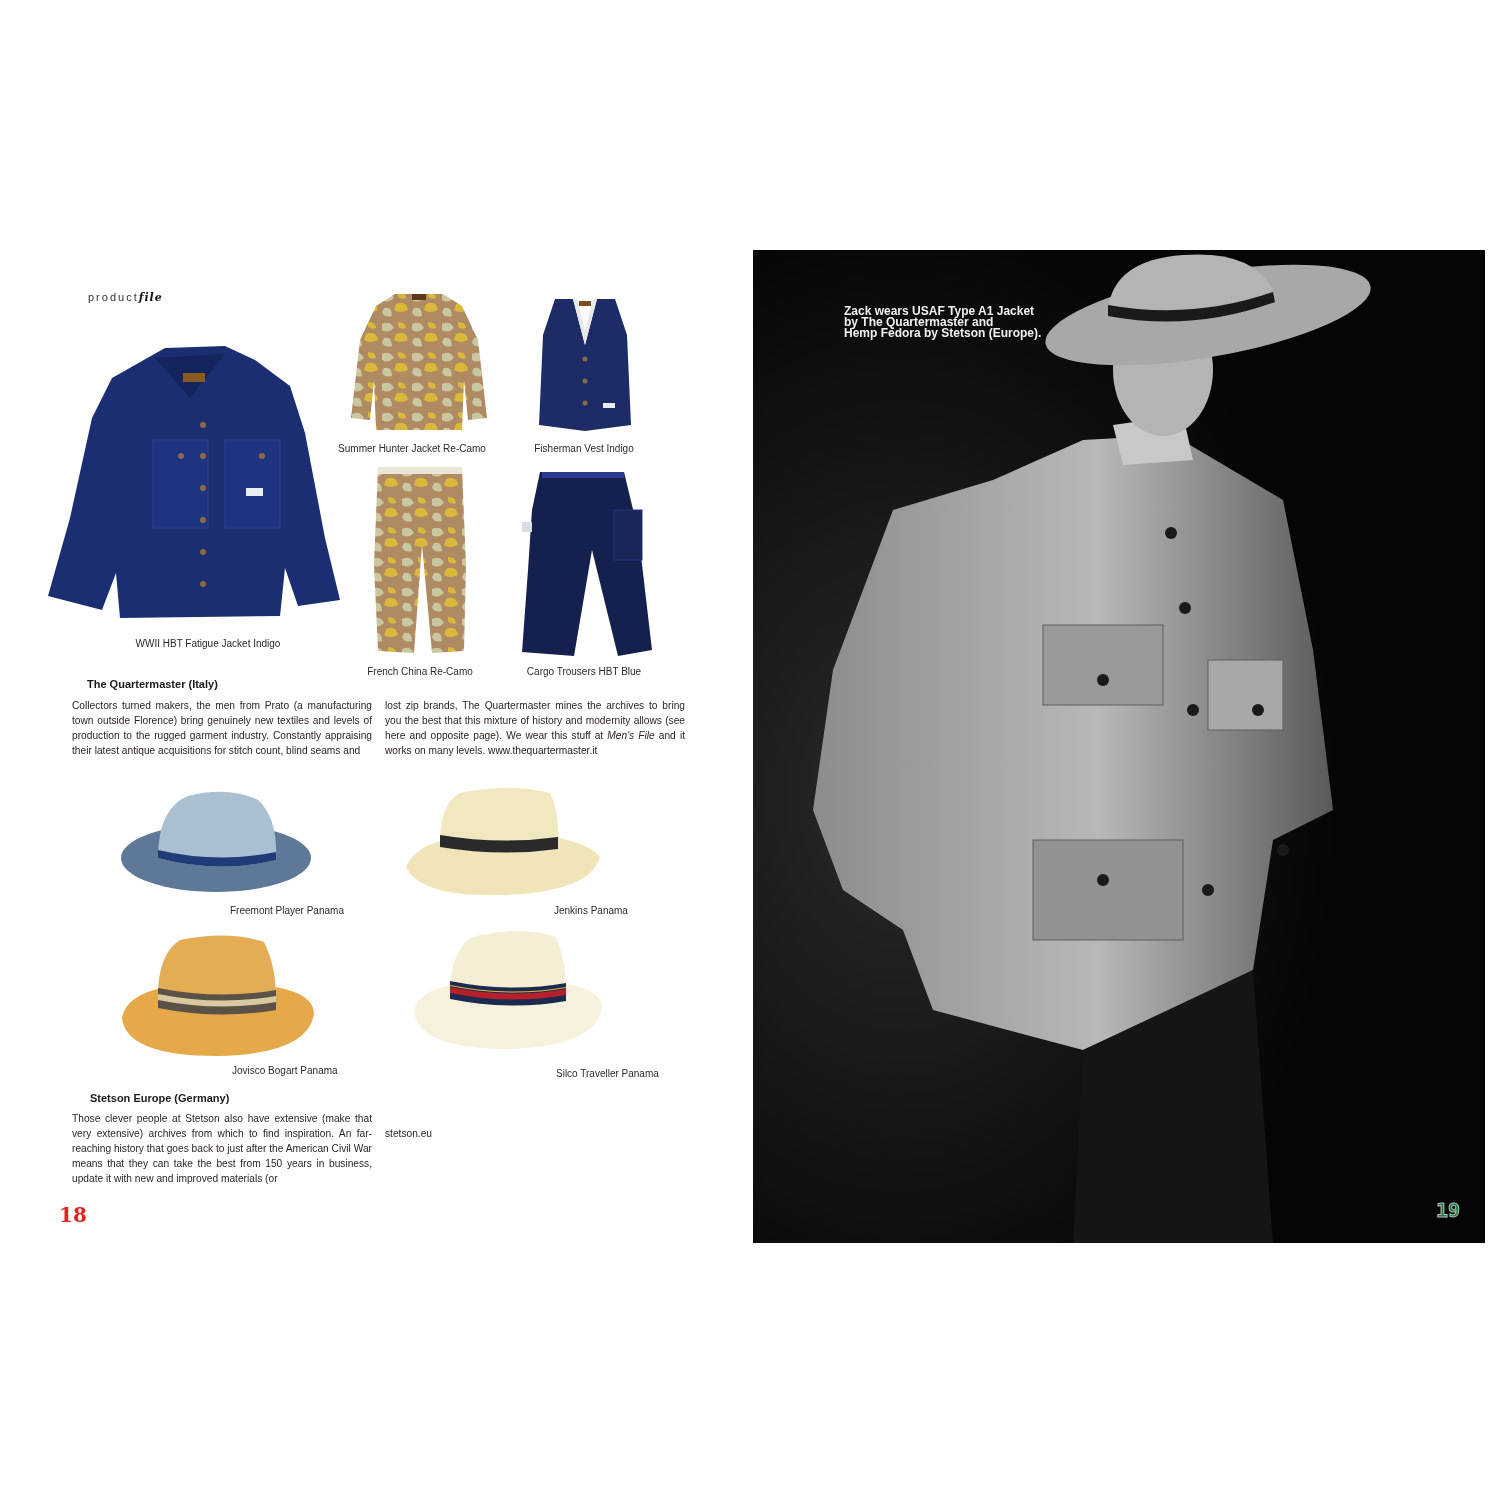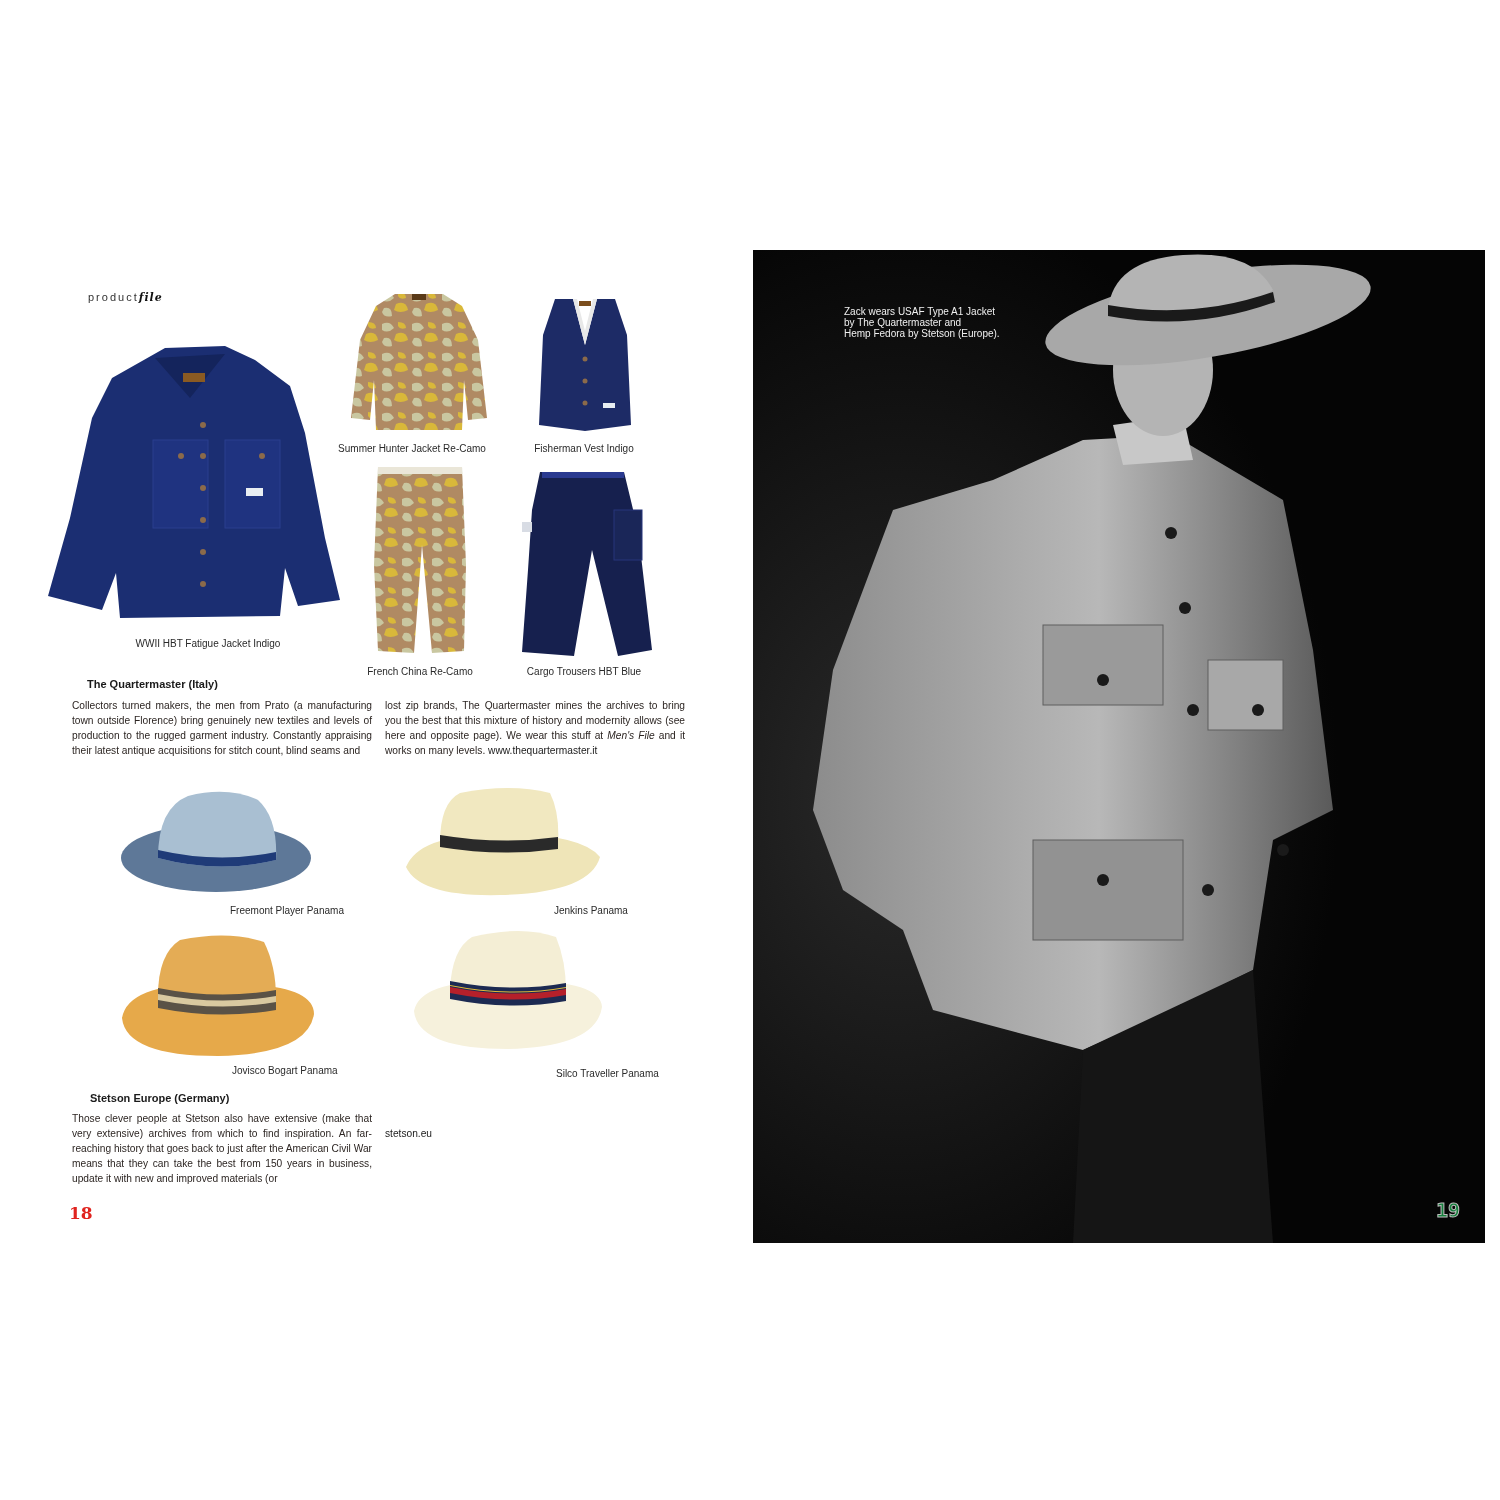--- a/index.html
+++ b/index.html
@@ -12,28 +12,28 @@
   .section-tag b { font-family:"DejaVu Serif", serif; font-style:italic; font-weight:bold; letter-spacing:1px; color:#111; }
 
   .caption { font-size:10px; color:#2a2a2a; white-space:nowrap; }
   .caption.center { transform:translateX(-50%); }
 
   .heading { font-size:11px; font-weight:bold; color:#1a1a1a;margin-left:15px; }
   .body-col { font-size:10.2px; line-height:15px; text-align:justify; color:#2c2522; }
   .body-col .url { font-weight:normal; color:#1a1a1a;margin-top:6px; }
   .body-col em { font-style:italic; }
 
-  .page-num-left { left:69px; top:1203px; font-family:"DejaVu Serif", serif; font-weight:bold; font-size:17px; color:#e0241f; }
+  .page-num-left { left:59px; top:1203px; font-family:"DejaVu Serif", serif; font-weight:bold; font-size:20px; color:#e0241f; }
 
   
   .garment { position:absolute; }
 
   
   .photo { left:753px; top:250px; width:732px; height:993px; background:#050505; overflow:hidden; }
-  .photo-caption { left:844px; top:306px; font-size:10px; line-height:11px; font-weight:normal; color:#f0f0f0; }
+  .photo-caption { left:844px; top:306px; font-size:12px; line-height:11px; font-weight:bold; color:#f0f0f0; }
   .page-num-right { left:1436px; top:1198px; font-family:"DejaVu Sans Mono", monospace; font-size:20px; font-weight:bold;
      color:#15803d; -webkit-text-stroke:1px #bcbcbc; }
 </style>
 </head>
 <body>
 
 <div class="abs section-tag"><span>product</span><b>file</b></div>
 
 <svg class="garment" style="left:40px;top:338px" width="312" height="282" viewBox="0 0 312 282">
   <path d="M125 10 L185 8 L215 22 L250 48 L265 95 L285 200 L300 262 L258 268 L245 230 L240 278 L80 280 L76 235 L62 272 L8 258 L30 180 L52 80 L72 40 Z" fill="#1b2e72"></path>

